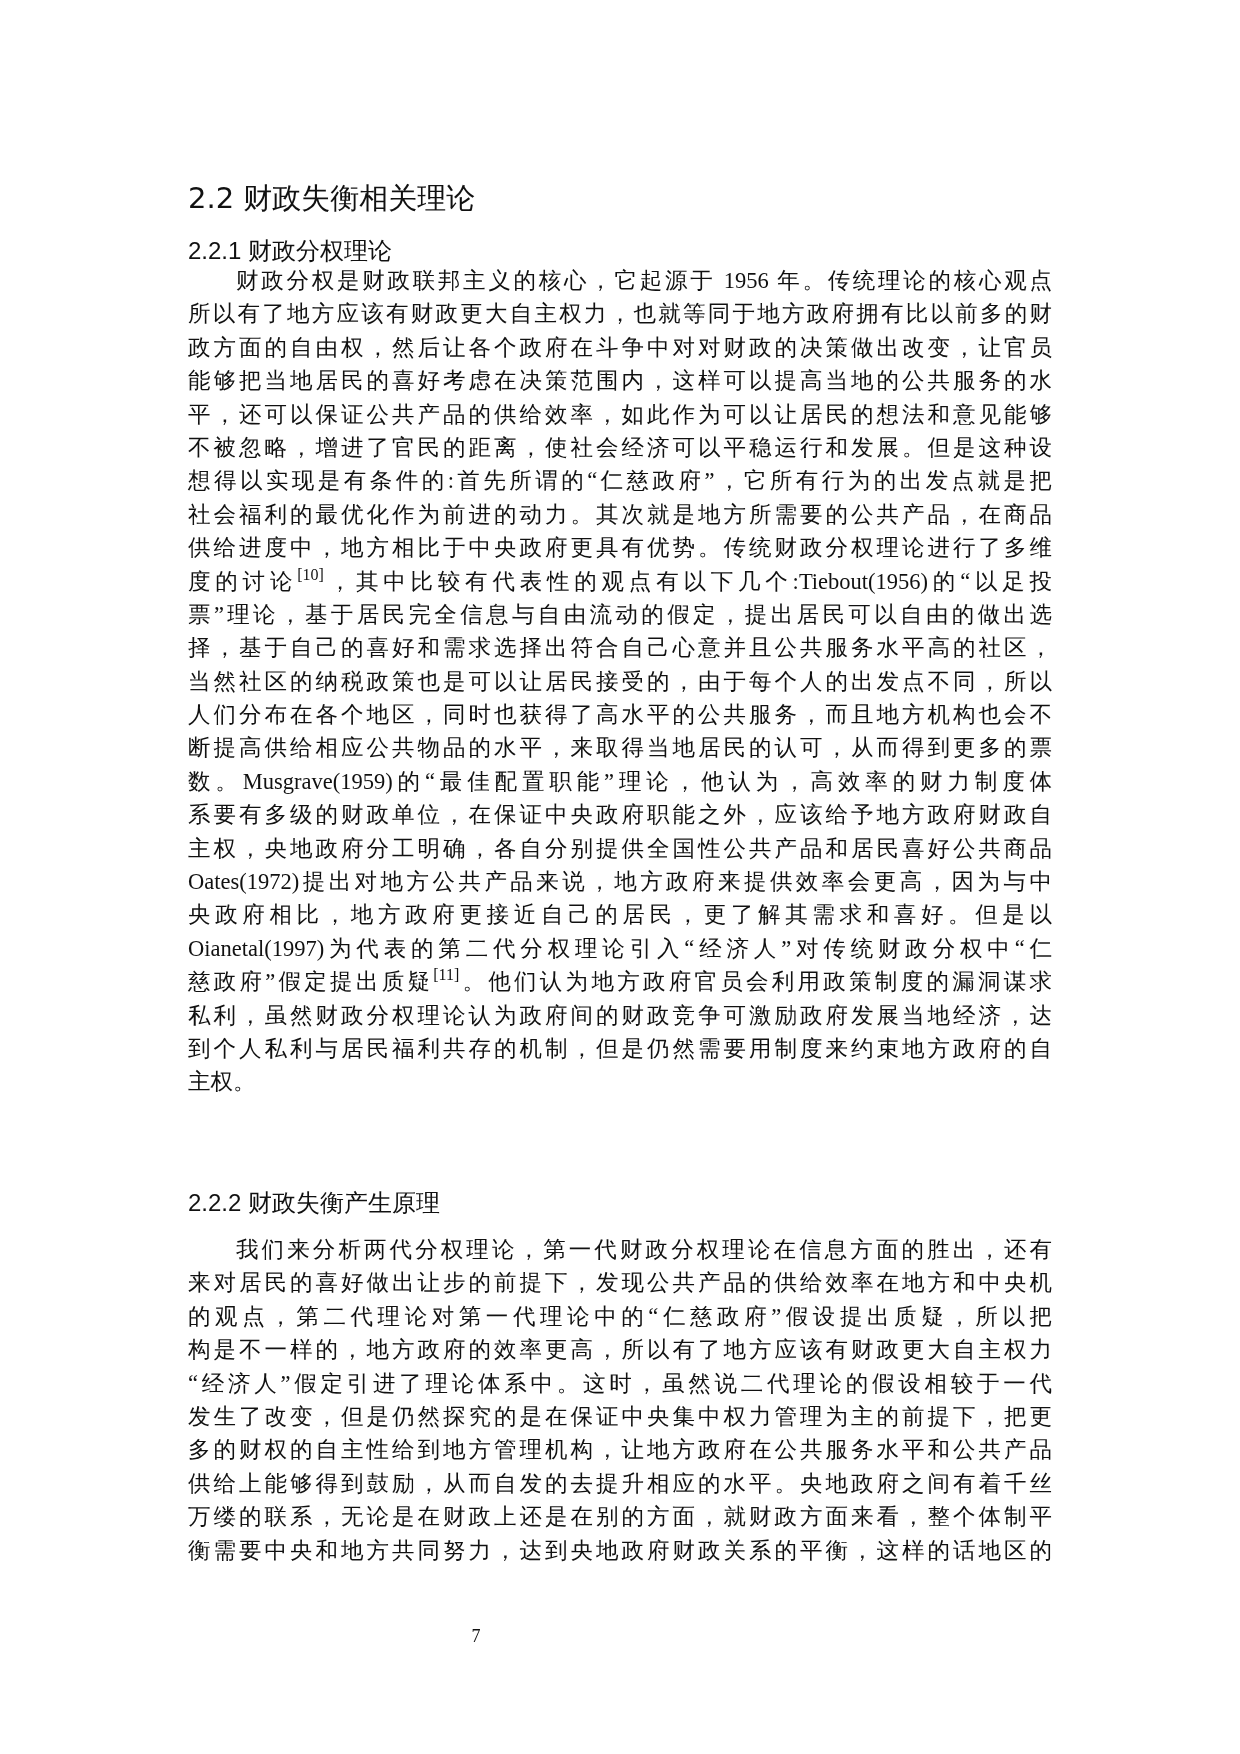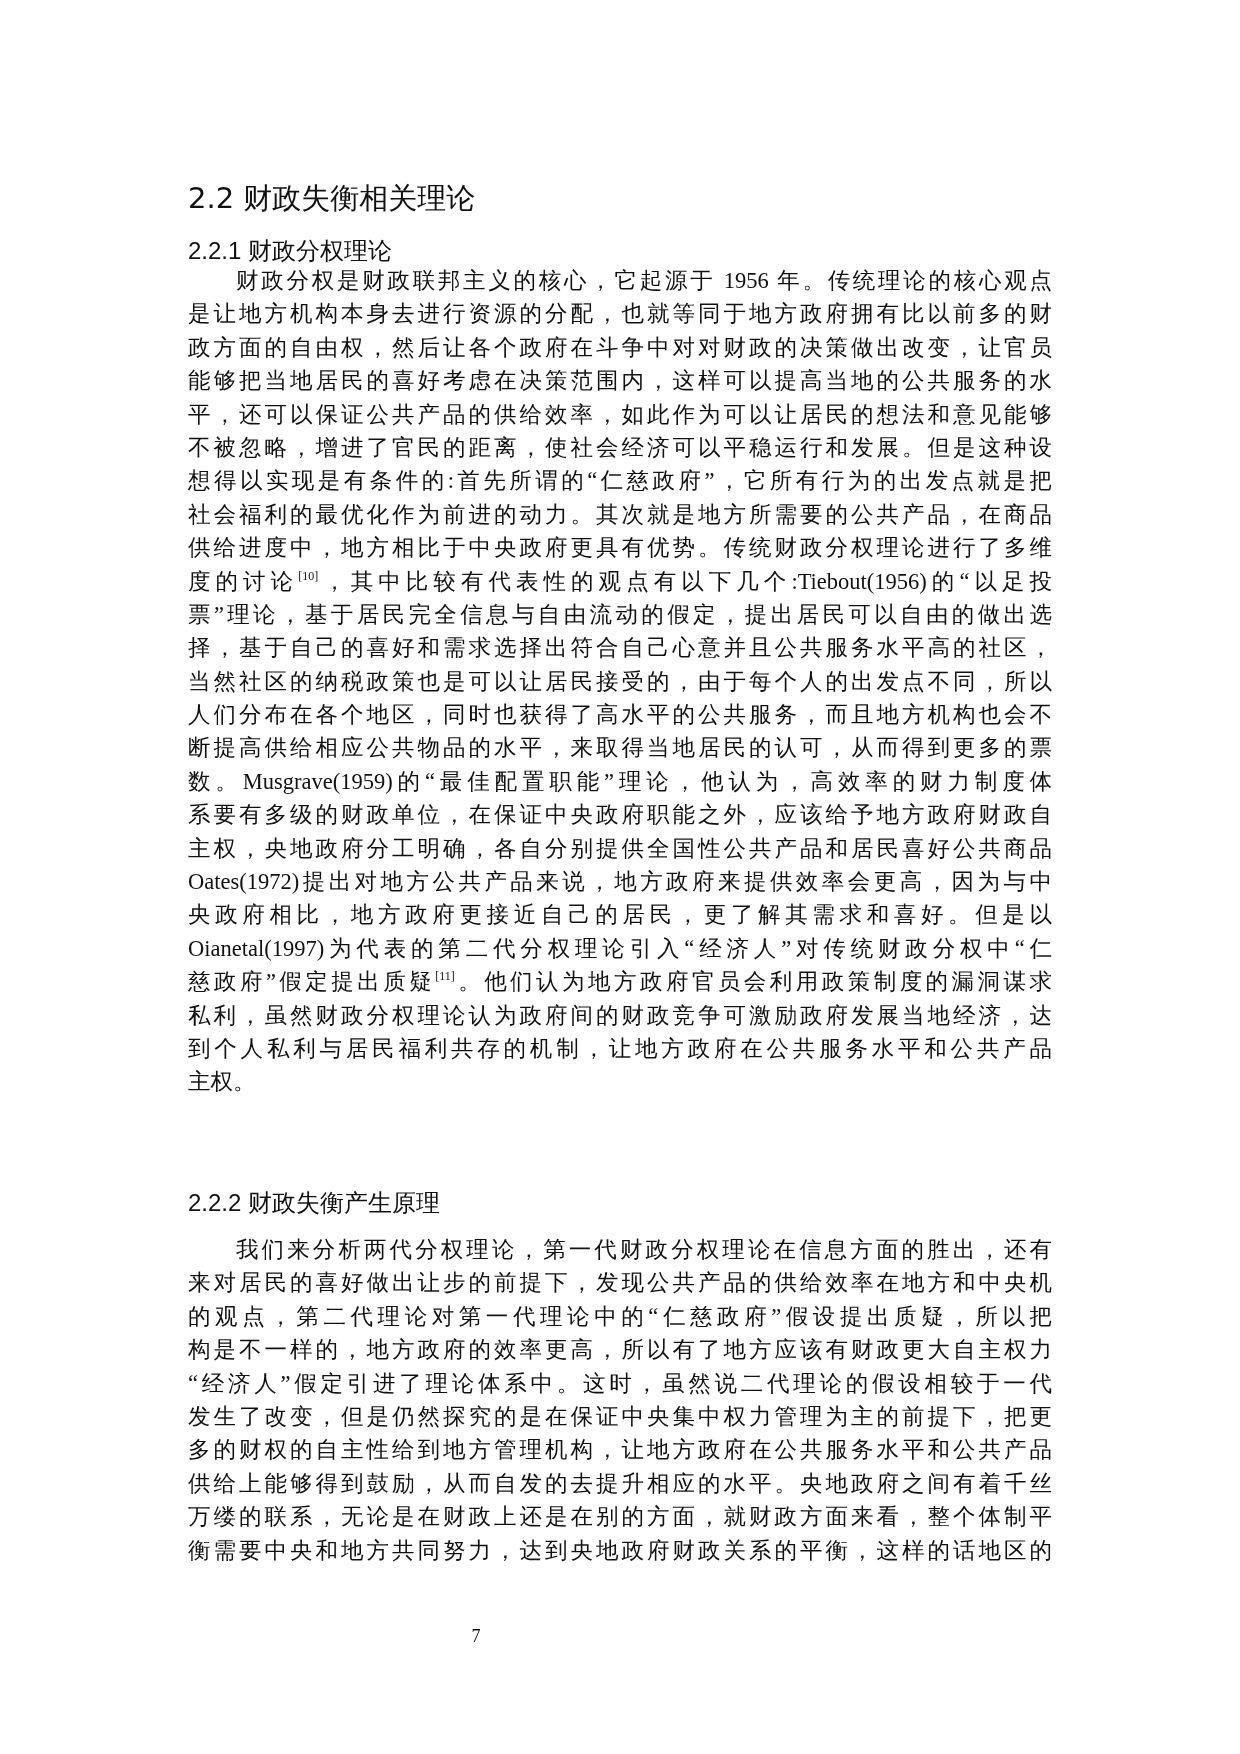--- a/index.html
+++ b/index.html
@@ -8,42 +8,42 @@
   .page { position: absolute; left: 0; top: 0; width: 1240px; height: 1754px; }
   .h2 { position: absolute; left: 188px; top: 178px; font-family: "DejaVu Sans", "Liberation Sans", sans-serif;
         font-size: 29px; line-height: 40px; white-space: nowrap; }
   .h3 { position: absolute; left: 188px; font-family: Liberation Sans, sans-serif;
         font-size: 24px; line-height: 34px; white-space: nowrap; }
   .para { position: absolute; left: 188px; width: 864px; }
   .line { display: block; height: 33.4px; line-height: 33.4px; font-size: 22.5px; white-space: nowrap;
           text-align: justify; text-align-last: justify; }
   .line.indent { padding-left: 48px; }
   .line.last { text-align-last: left; }
-  sup { font-size: 12px; line-height: 0; vertical-align: 9px; }
+  sup { font-size: 16px; line-height: 0; vertical-align: 9px; }
   .page-number { position: absolute; left: 464px; top: 1624px; width: 24px; text-align: center;
                  font-size: 18px; line-height: 24px; }
 </style>
 </head>
 <body>
 
 <div class="page">
 
   <div class="h2">
     <span>2.2</span>
     <span>财政失衡相关理论</span>
   </div>
 
   <div class="h3" style="top:234px;">
     <span>2.2.1</span>
     <span>财政分权理论</span>
   </div>
 
   <div class="para" id="para-0" style="top:264px;">
       <span class="line indent">财政分权是财政联邦主义的核心，它起源于 1956 年。传统理论的核心观点</span>
-      <span class="line">是让地方机构本身去进行资源的分配，也就等同于地方政府拥有比以前多的财</span>
+      <span class="line">所以有了地方应该有财政更大自主权力，也就等同于地方政府拥有比以前多的财</span>
       <span class="line">政方面的自由权，然后让各个政府在斗争中对对财政的决策做出改变，让官员</span>
       <span class="line">能够把当地居民的喜好考虑在决策范围内，这样可以提高当地的公共服务的水</span>
       <span class="line">平，还可以保证公共产品的供给效率，如此作为可以让居民的想法和意见能够</span>
       <span class="line">不被忽略，增进了官民的距离，使社会经济可以平稳运行和发展。但是这种设</span>
       <span class="line">想得以实现是有条件的:首先所谓的“仁慈政府”，它所有行为的出发点就是把</span>
       <span class="line">社会福利的最优化作为前进的动力。其次就是地方所需要的公共产品，在商品</span>
       <span class="line">供给进度中，地方相比于中央政府更具有优势。传统财政分权理论进行了多维</span>
       <span class="line"><span>度的讨论</span><sup>[10]</sup><span>，其中比较有代表性的观点有以下几个:Tiebout(1956)的“以足投</span></span>
       <span class="line">票”理论，基于居民完全信息与自由流动的假定，提出居民可以自由的做出选</span>
       <span class="line">择，基于自己的喜好和需求选择出符合自己心意并且公共服务水平高的社区，</span>
@@ -51,21 +51,21 @@
       <span class="line">人们分布在各个地区，同时也获得了高水平的公共服务，而且地方机构也会不</span>
       <span class="line">断提高供给相应公共物品的水平，来取得当地居民的认可，从而得到更多的票</span>
       <span class="line">数。Musgrave(1959)的“最佳配置职能”理论，他认为，高效率的财力制度体</span>
       <span class="line">系要有多级的财政单位，在保证中央政府职能之外，应该给予地方政府财政自</span>
       <span class="line">主权，央地政府分工明确，各自分别提供全国性公共产品和居民喜好公共商品</span>
       <span class="line">Oates(1972)提出对地方公共产品来说，地方政府来提供效率会更高，因为与中</span>
       <span class="line">央政府相比，地方政府更接近自己的居民，更了解其需求和喜好。但是以</span>
       <span class="line">Oianetal(1997)为代表的第二代分权理论引入“经济人”对传统财政分权中“仁</span>
       <span class="line"><span>慈政府”假定提出质疑</span><sup>[11]</sup><span>。他们认为地方政府官员会利用政策制度的漏洞谋求</span></span>
       <span class="line">私利，虽然财政分权理论认为政府间的财政竞争可激励政府发展当地经济，达</span>
-      <span class="line">到个人私利与居民福利共存的机制，让地方政府在公共服务水平和公共产品</span>
+      <span class="line">到个人私利与居民福利共存的机制，但是仍然需要用制度来约束地方政府的自</span>
       <span class="line last">主权。</span>
     </div>
 
   <div class="h3" style="top:1186px;">
     <span>2.2.2</span>
     <span>财政失衡产生原理</span>
   </div>
 
   <div class="para" id="para-1" style="top:1233px;">
       <span class="line indent">我们来分析两代分权理论，第一代财政分权理论在信息方面的胜出，还有</span>

